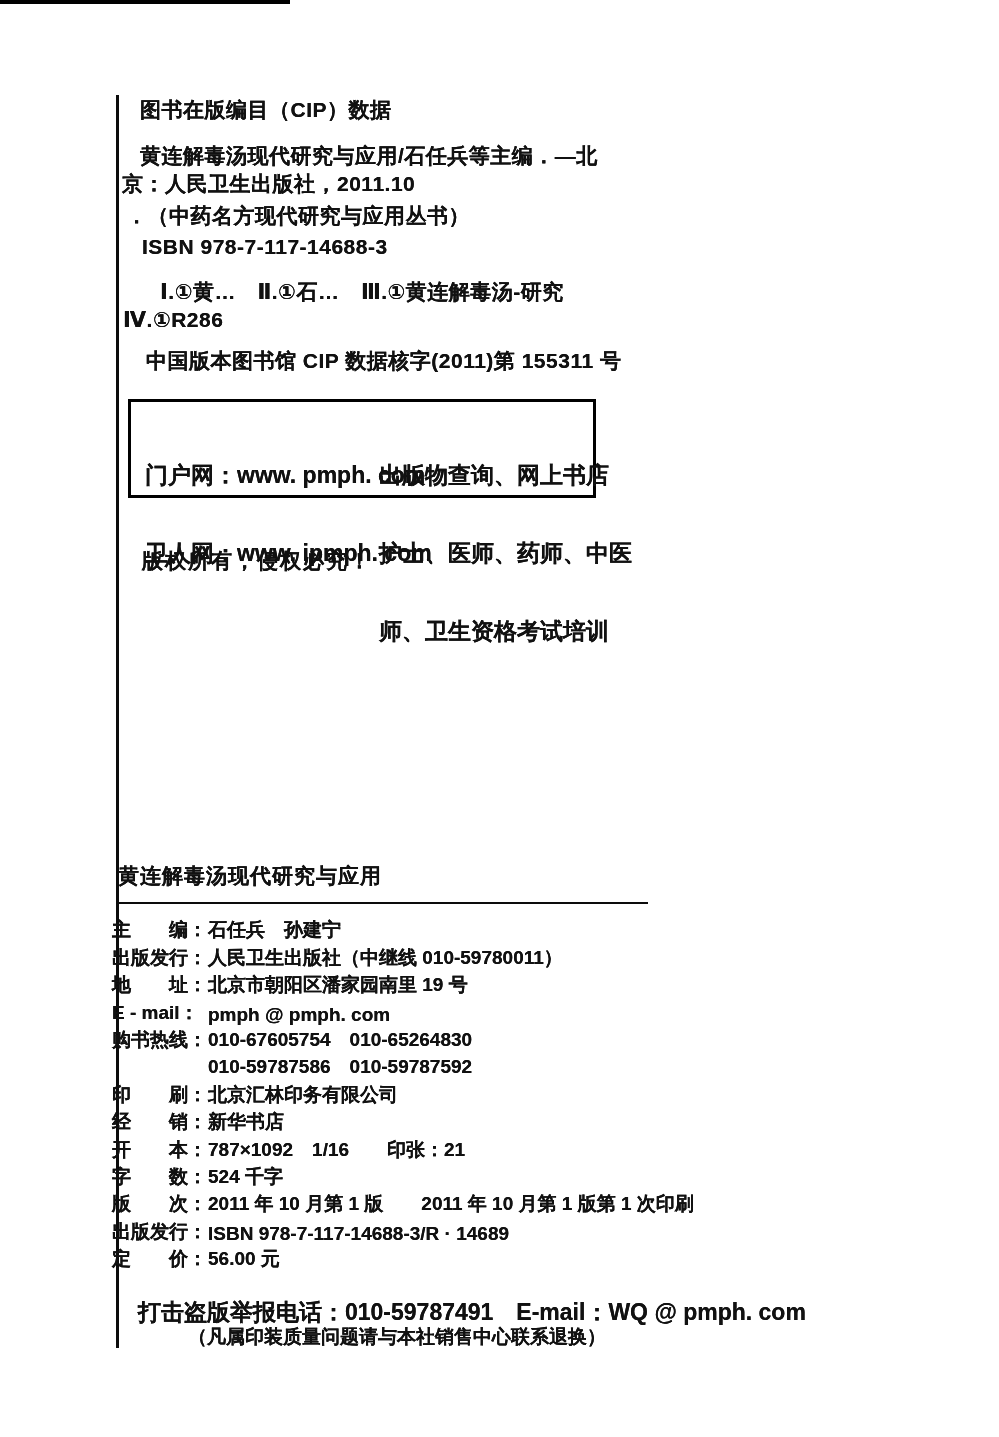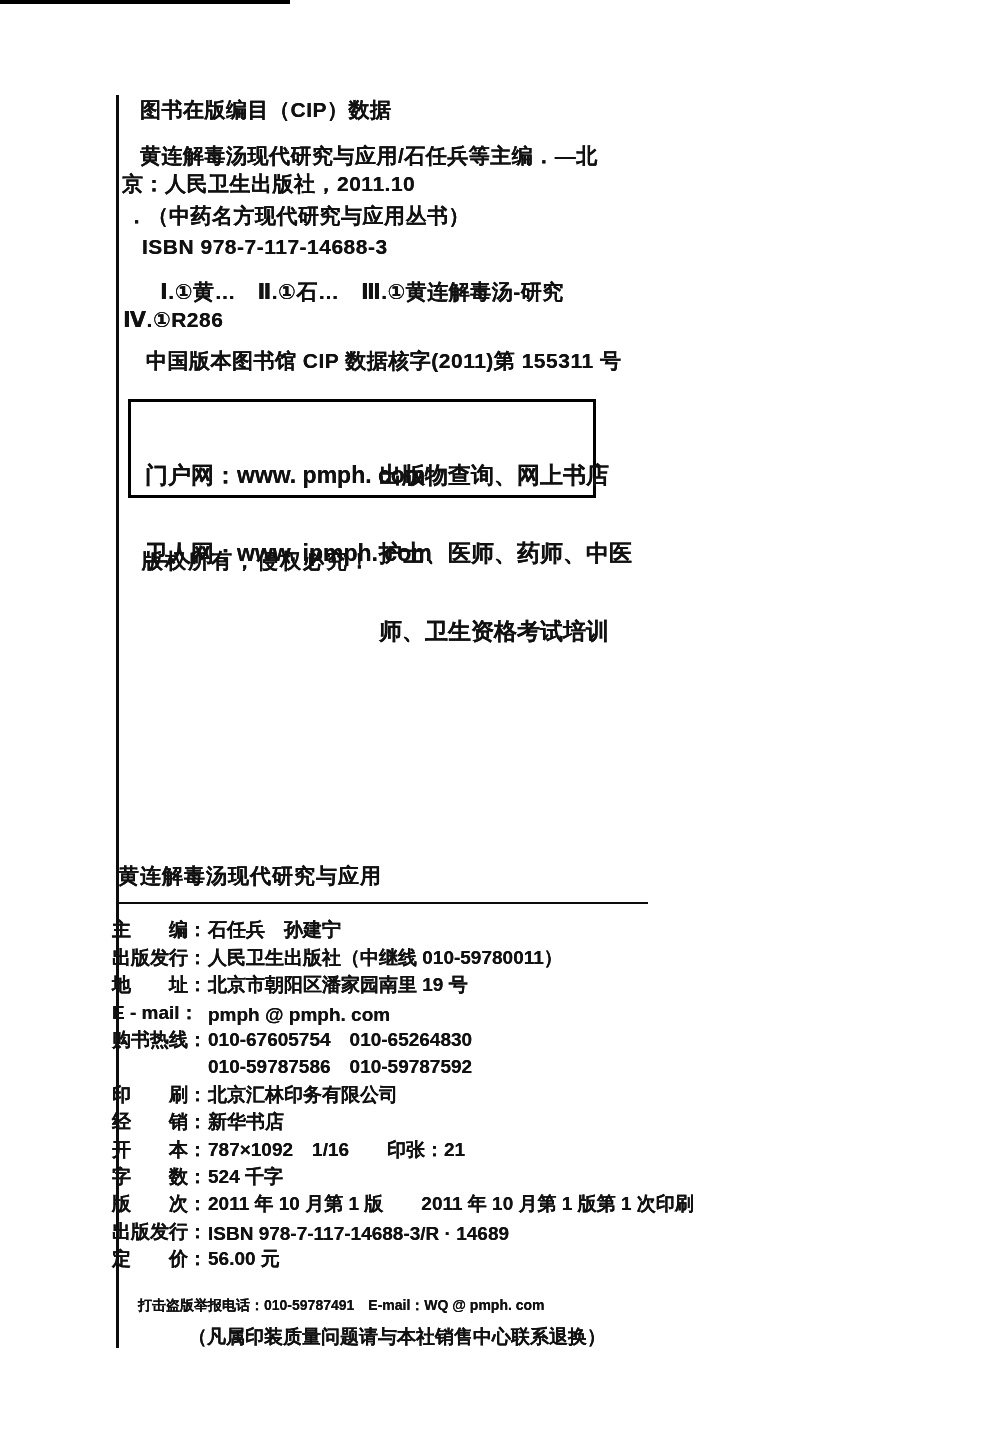--- a/index.html
+++ b/index.html
@@ -43,21 +43,21 @@
     position: absolute; left: 118px; top: 902px; width: 530px; height: 2px;
     background: #0c0c0c;
   }
   .colophon {
     position: absolute; left: 112px; top: 916px;
     font-size: 19px; text-shadow: 0 0 0.4px #111;
   }
   .colophon-row { display: flex; height: 27.4px; align-items: flex-end; }
   .colophon-label { min-width: 96px; white-space: pre; }
   .colophon-value { white-space: pre; }
-  .piracy-line { font-size: 14px; text-shadow: 0 0 0.5px #111; }
+  .piracy-line { font-size: 23px; text-shadow: 0 0 0.5px #111; }
   .quality-note { font-size: 19px; text-shadow: 0 0 0.4px #111; }
 </style>
 </head>
 <body>
 
 <div class="page">
 
   <div class="scan-strip"></div>
   <div class="vline"></div>
 

